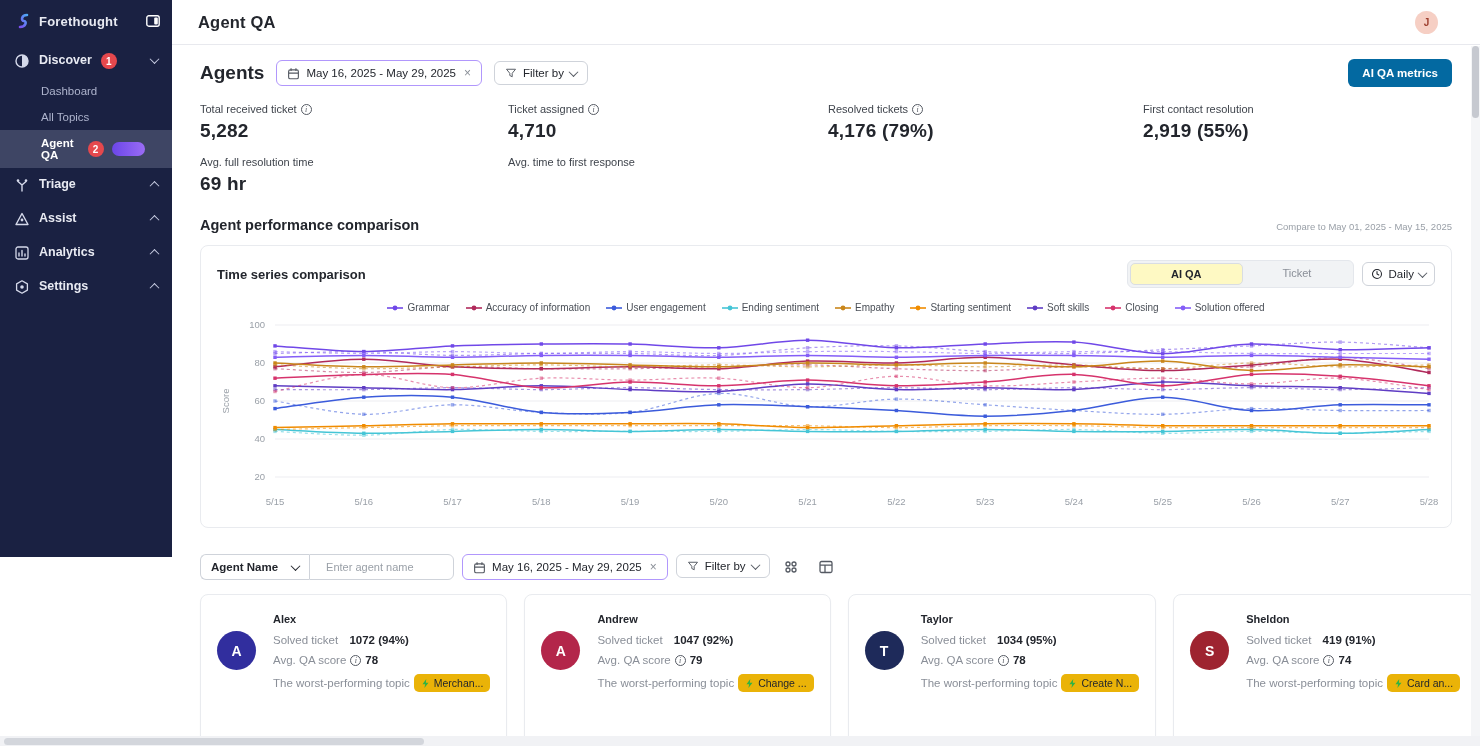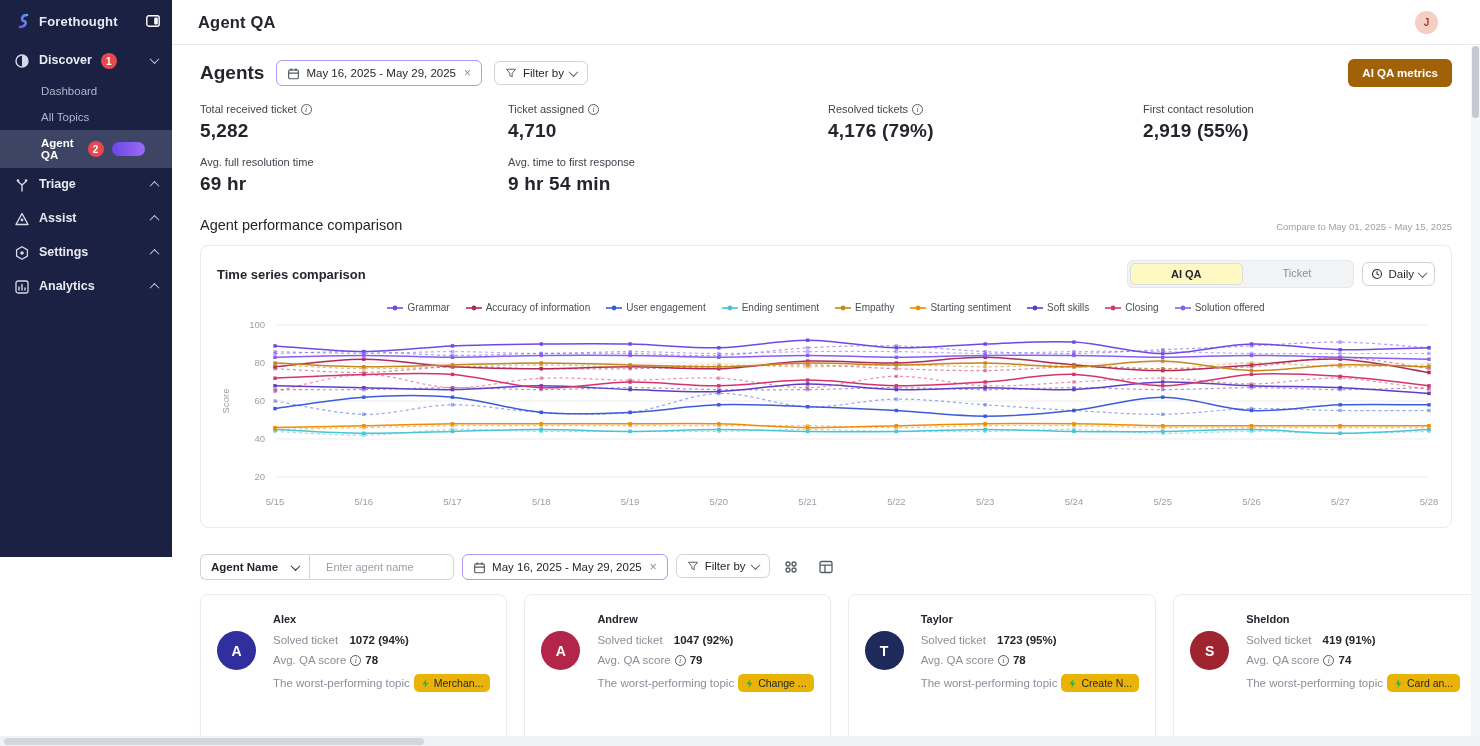--- a/index.html
+++ b/index.html
@@ -27,29 +27,29 @@
   .topbar { height:45px; display:flex; align-items:center; padding:0 26px; border-bottom:1px solid #e8e9ee; }
   .page-title { font-size:16.5px; font-weight:bold; letter-spacing:.2px; }
   .user-avatar { margin-left:auto; width:23px; height:23px; border-radius:50%; background:#f6cfc4; color:#9e3f2e; font-size:10px; font-weight:bold; display:flex; align-items:center; justify-content:center; margin-right:16px; }
 
   .content { padding:14px 28px 0 28px; }
   .agents-header { display:flex; align-items:center; gap:12px; }
   .agents-title { font-size:19px; font-weight:bold; }
   .chip { display:inline-flex; align-items:center; gap:6px; border:1px solid #cfd3da; border-radius:6px; padding:5px 10px; font-size:11.5px; background:#fff; cursor:pointer; white-space:nowrap; }
   .chip.date { border-color:#b197fc; }
   .chip .x { color:#8a8f98; font-size:12px; margin-left:2px; cursor:pointer; }
-  .btn-primary { margin-left:auto; background:#a16207; color:#fff; border:none; border-radius:6px; font-size:11.5px; font-weight:bold; padding:8px 14px; cursor:pointer; }
+  .btn-primary { margin-left:auto; background:#0369a1; color:#fff; border:none; border-radius:6px; font-size:11.5px; font-weight:bold; padding:8px 14px; cursor:pointer; }
 
   .stats-grid { display:grid; grid-template-columns:308px 320px 315px 1fr; margin-top:16px; row-gap:14px; }
   .stat .lab { font-size:11px; color:#3f444c; display:flex; align-items:center; gap:4px; }
   .stat .val { font-size:19px; font-weight:bold; margin-top:5px; letter-spacing:.2px; }
   .info-i { width:11px; height:11px; border:1px solid #555a63; border-radius:50%; font-size:8px; line-height:9px; text-align:center; color:#555a63; display:inline-block; font-family:"Liberation Serif", serif; font-style:italic; }
 
   .perf-head { display:flex; align-items:baseline; margin-top:22px; }
-  .perf-title { font-size:14.5px; font-weight:normal; }
+  .perf-title { font-size:14.5px; font-weight:bold; }
   .compare-note { margin-left:auto; font-size:9.5px; color:#9aa0a8; }
 
   .chart-card { border:1px solid #e9ebef; border-radius:8px; margin-top:12px; padding:14px 16px 10px 16px; }
   .chart-card-head { display:flex; align-items:center; }
   .chart-card-title { font-size:13px; font-weight:bold; }
   .seg { margin-left:auto; display:flex; background:#f1f3f5; border:1px solid #e4e7ec; border-radius:6px; padding:2px; }
   .seg-btn { font-size:11px; padding:4px 40px; border-radius:5px; color:#8a8f98; cursor:pointer; white-space:nowrap; }
   .seg-btn.active { background:#fef9c3; color:#23262d; font-weight:bold; border:1px solid #d9dde3; }
   .interval-chip { display:inline-flex; align-items:center; gap:5px; border:1px solid #cfd3da; border-radius:6px; padding:5px 8px; font-size:11.5px; margin-left:8px; cursor:pointer; }
   .legend-row { display:flex; justify-content:center; gap:16px; margin:14px 0 2px 0; flex-wrap:nowrap; }
@@ -138,32 +138,32 @@
     <div class="nav-parent">
       <svg width="16" height="16" viewBox="0 0 16 16">
         <path d="M8 2.5 L14 13.5 H2 Z" fill="none" stroke="#d5d9ea" stroke-width="1.4" stroke-linejoin="round"></path>
         <circle cx="8" cy="9" r="1.4" fill="#d5d9ea"></circle>
       </svg>
       <span>Assist</span>
       <span class="chev-wrap"><i class="chev up"></i></span>
     </div>
     <div class="nav-parent">
       <svg width="16" height="16" viewBox="0 0 16 16">
+        <rect x="2" y="2" width="12" height="12" rx="2" fill="none" stroke="#d5d9ea" stroke-width="1.3"></rect>
+        <path d="M5 11 V8 M8 11 V5.5 M11 11 V9" stroke="#d5d9ea" stroke-width="1.4" stroke-linecap="round"></path>
+      </svg>
+      <span>Analytics</span>
+      <span class="chev-wrap"><i class="chev up"></i></span>
+    </div>
+    <div class="nav-parent">
+      <svg width="16" height="16" viewBox="0 0 16 16">
         <path d="M8 1.8 L13.4 4.9 V11.1 L8 14.2 L2.6 11.1 V4.9 Z" fill="none" stroke="#d5d9ea" stroke-width="1.3" stroke-linejoin="round"></path>
         <circle cx="8" cy="8" r="1.8" fill="#d5d9ea"></circle>
       </svg>
       <span>Settings</span>
-      <span class="chev-wrap"><i class="chev up"></i></span>
-    </div>
-    <div class="nav-parent">
-      <svg width="16" height="16" viewBox="0 0 16 16">
-        <rect x="2" y="2" width="12" height="12" rx="2" fill="none" stroke="#d5d9ea" stroke-width="1.3"></rect>
-        <path d="M5 11 V8 M8 11 V5.5 M11 11 V9" stroke="#d5d9ea" stroke-width="1.4" stroke-linecap="round"></path>
-      </svg>
-      <span>Analytics</span>
       <span class="chev-wrap"><i class="chev up"></i></span>
     </div>
   </nav>
 
   <div class="main">
     <div class="topbar">
       <span class="page-title">Agent QA</span>
       <span class="user-avatar">J</span>
     </div>
 
@@ -220,21 +220,20 @@
         <div class="stat">
           <div class="lab">
               <span>Avg. full resolution time</span>
             </div>
           <div class="val">69 hr</div>
         </div>
         <div class="stat">
           <div class="lab">
               <span>Avg. time to first response</span>
             </div>
-          <div class="val">9 hr 54 min</div>
         </div>
       </div>
 
       <div class="perf-head">
         <span class="perf-title">Agent performance comparison</span>
         <span class="compare-note">Compare to May 01, 2025 - May 15, 2025</span>
       </div>
 
       <div class="chart-card">
         <div class="chart-card-head">
@@ -709,21 +708,21 @@
             </div>
           </div>
 
         </div>
 
         <div class="agent-card">
           <div class="card-top">
             <span class="avatar" style="background: rgb(30, 42, 90);">T</span>
             <div class="card-lines">
               <div class="agent-name">Taylor</div>
-              <div class="card-line"><span>Solved ticket</span>&nbsp;<b>1723 (95%)</b></div>
+              <div class="card-line"><span>Solved ticket</span>&nbsp;<b>1034 (95%)</b></div>
               <div class="card-line">
                   <span>Avg. QA score</span>
                   <span class="info-i">i</span>
                   <b>78</b>
                 </div>
               <div class="card-line">
                   <span>The worst-performing topic</span>
                 <span class="topic-chip">
                   <svg width="9" height="11" viewBox="0 0 12 14">
                       <path d="M7 1 L2 8 H5.5 L4.5 13 L10 6 H6.5 Z" fill="#2fb344"></path>

